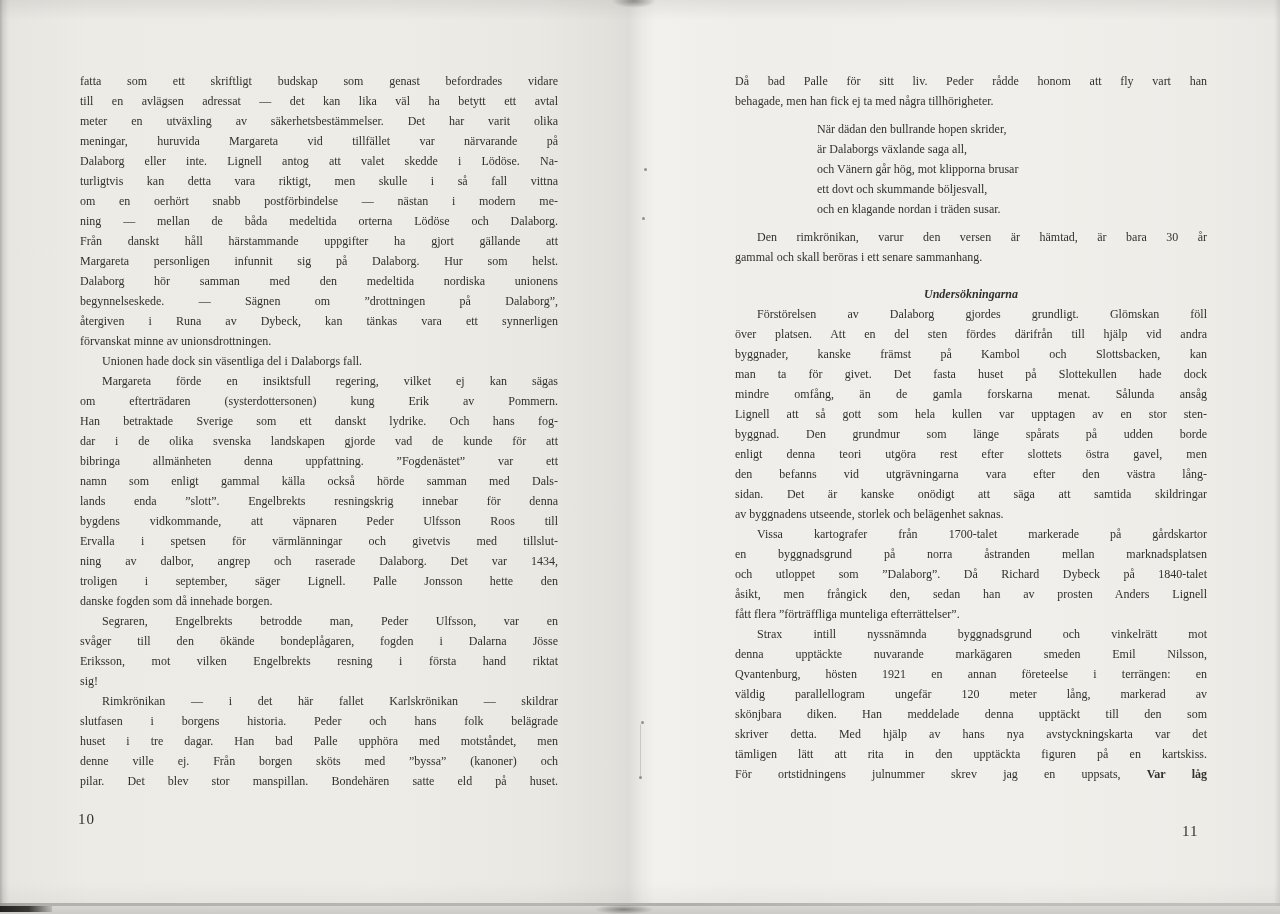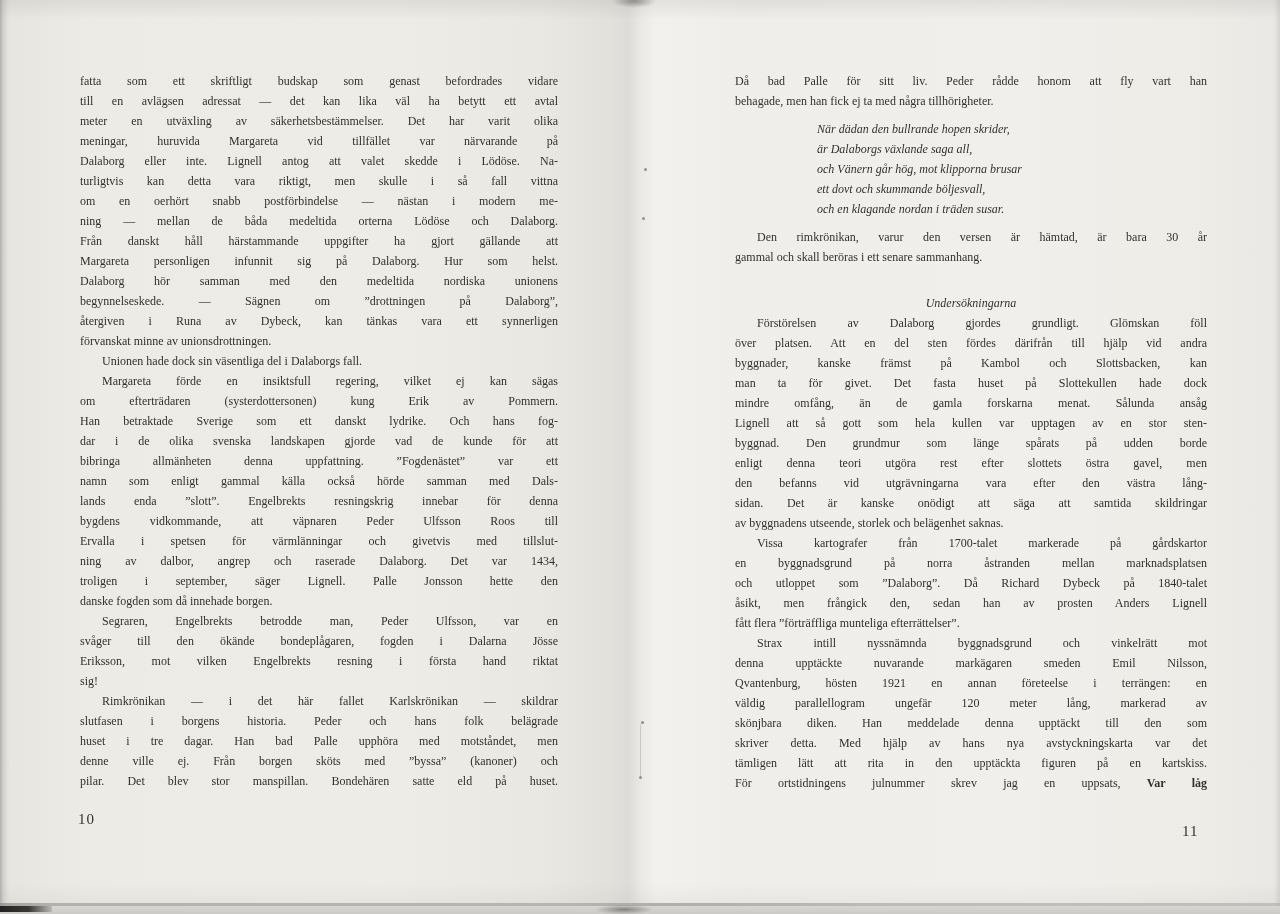--- a/index.html
+++ b/index.html
@@ -66,23 +66,23 @@
   .page-text.right{left:735px;width:472px;}
   .line{
     text-align:justify;text-align-last:justify;
     white-space:normal;
   }
   .line.endline{text-align-last:left;}
   .para .line.first.indented{text-indent:22px;}
   .block.verse{margin:8px 0;}
   .verse .line{
     text-align:center;text-align-last:left;
-    font-style:italic;padding-left:82px;
-  }
-  .block.heading{margin-top:26px;}
+    padding-left:82px;
+  }
+  .block.heading{margin-top:17px;font-weight:bold;}
   .heading .line{
     text-align:center;text-align-last:center;
     font-style:italic;
   }
   .pagenum{
     position:absolute;font-size:15px;color:#33312d;letter-spacing:1px;
   }
   .pagenum.left{left:78px;top:811px;}
   .pagenum.right{left:1182px;top:823px;}
   b{font-weight:bold;}

